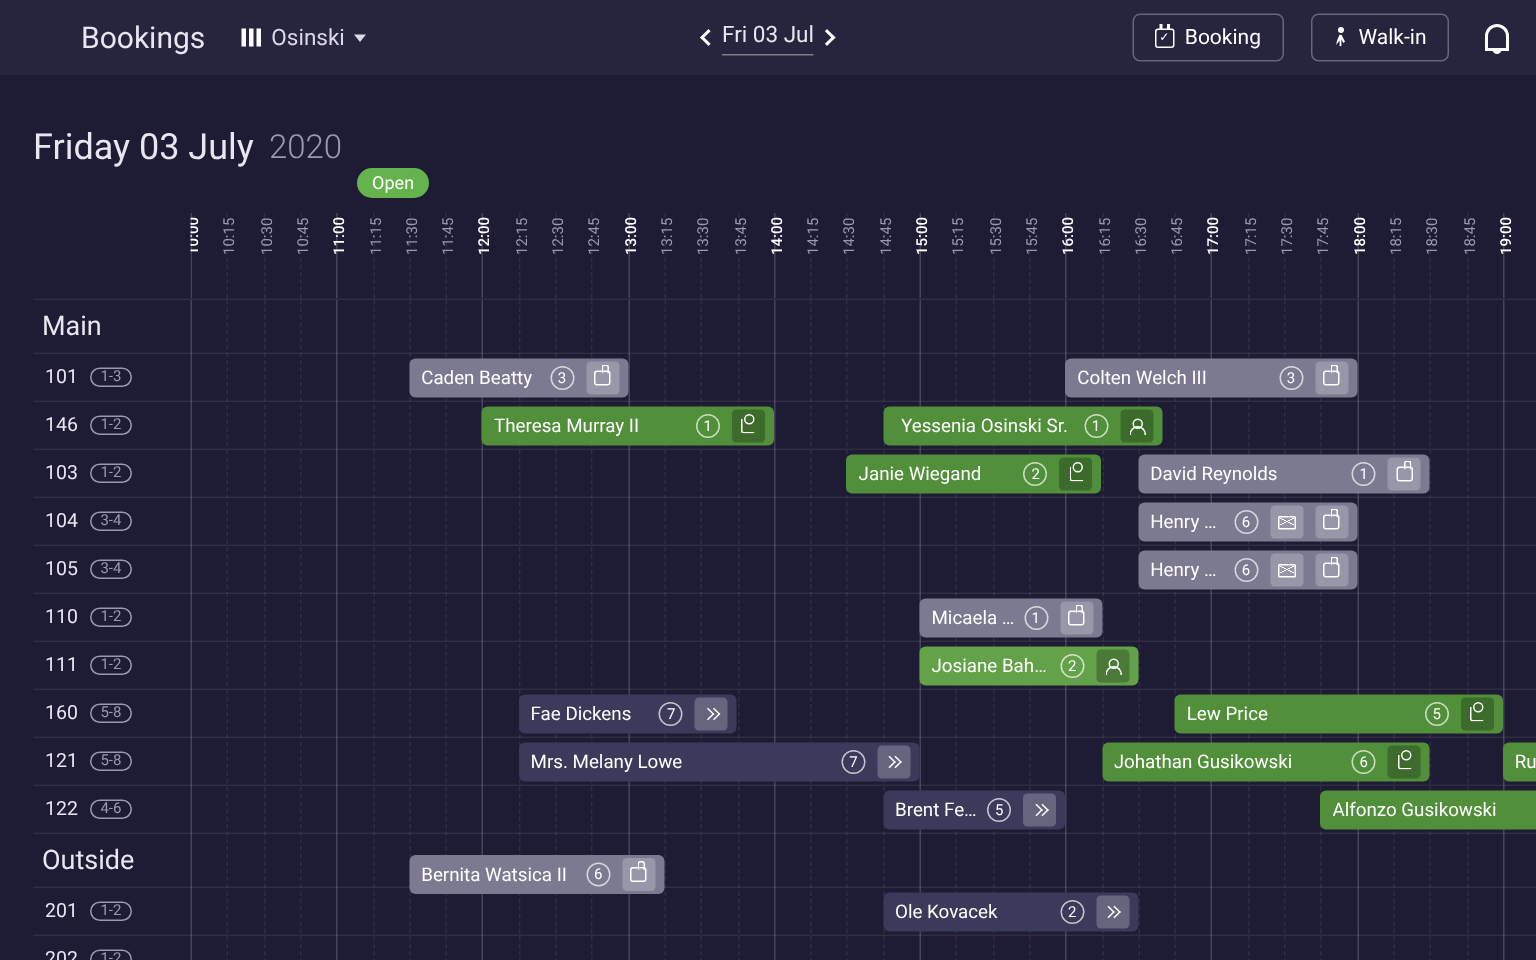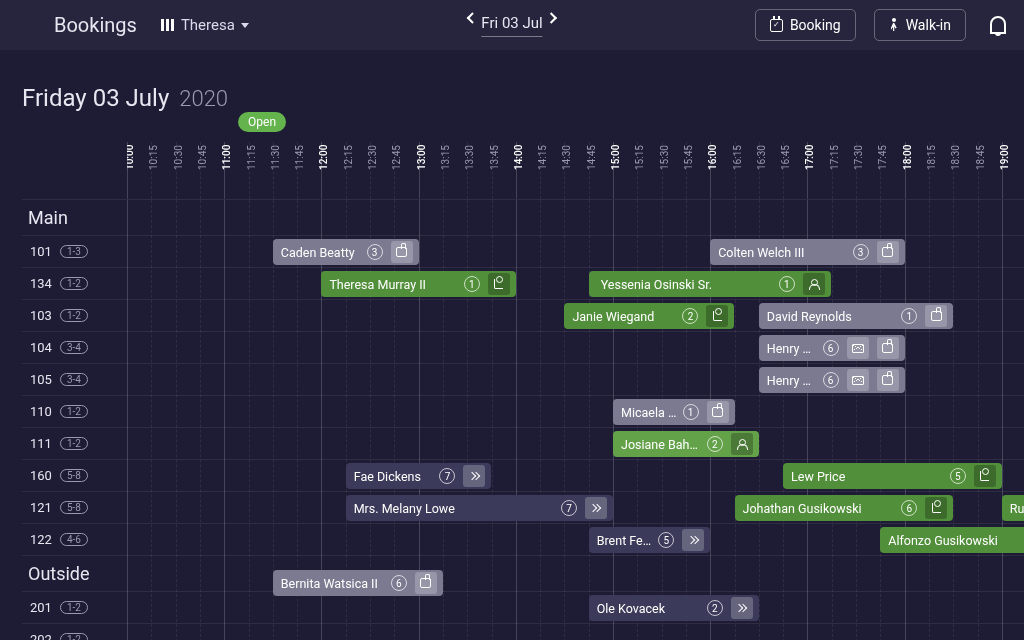--- a/index.html
+++ b/index.html
@@ -24,21 +24,21 @@
   .ham{width:18px;height:14px;}
   .ham span{display:block;height:2px;background:#fff;margin:2px 0;border-radius:1px;}
   .brand{font-size:20px;font-weight:400;}
   .view-sel{display:flex;align-items:center;gap:6px;color:#dcd9ea;font-size:15px;cursor:pointer;margin-left:6px;}
   .grid-ic{width:14px;height:12px;display:inline-block;background:
     linear-gradient(#fff,#fff) 0 0/3px 12px no-repeat,
     linear-gradient(#fff,#fff) 5px 0/3px 12px no-repeat,
     linear-gradient(#fff,#fff) 10px 0/3px 12px no-repeat;}
   .caret{width:0;height:0;border-left:4px solid transparent;border-right:4px solid transparent;border-top:5px solid #dcd9ea;}
   .spacer{flex:1;}
-  .date-nav{display:flex;align-items:flex-start;gap:5px;position:absolute;left:50%;transform:translateX(-50%);}
+  .date-nav{display:flex;align-items:center;gap:5px;position:absolute;left:50%;transform:translateX(-50%);}
   .chev{width:8px;height:8px;border:2px solid #fff;border-left:none;border-bottom:none;display:inline-block;}
   .chev.l{transform:rotate(-135deg);}
   .chev.r{transform:rotate(45deg);}
   .date-cur{border-bottom:1px solid rgba(255,255,255,0.4);padding-bottom:4px;font-size:15px;}
   .btn{display:flex;align-items:center;gap:7px;border:1px solid rgba(255,255,255,0.3);border-radius:5px;padding:7px 14px;font-size:14px;cursor:pointer;color:#fff;}
   .bell{width:16px;height:18px;border:2px solid #fff;border-radius:8px 8px 0 0;position:relative;}
   .bell:after{content:"";position:absolute;bottom:-4px;left:50%;width:6px;height:3px;background:#fff;border-radius:0 0 3px 3px;transform:translateX(-50%);}
   
   .title-row{display:flex;align-items:center;gap:10px;padding:14px 22px 10px;}
   .title{font-size:24px;font-weight:400;}
@@ -96,21 +96,21 @@
 
 <div class="topbar">
   <div class="ic ham">
       <span></span>
       <span></span>
       <span></span>
     </div>
   <div class="brand">Bookings</div>
   <div class="view-sel">
     <span class="grid-ic"></span>
-    <span>Theresa</span>
+    <span>Osinski</span>
     <span class="caret"></span>
   </div>
   <div class="date-nav">
     <span class="chev l"></span>
     <span class="date-cur">Fri 03 Jul</span>
     <span class="chev r"></span>
   </div>
   <div class="spacer"></div>
   <div class="btn">
     <span class="i-cal"></span>
@@ -306,32 +306,32 @@
             <span class="nm">Colten Welch III</span>
             <span class="num-badge">3</span>
             <span class="act">
               <span class="i-thumb"></span>
             </span>
           </div>
         </div>
       </div>
       <div class="row">
         <div class="row-head">
-          <span>134</span>
+          <span>146</span>
           <span class="cap">1-2</span>
         </div>
         <div class="row-cells">
           <div class="booking c-green" style="left: 194.4px; width: 194.4px;">
             <span class="nm">Theresa Murray II</span>
             <span class="num-badge">1</span>
             <span class="act dark">
               <span class="i-seat"></span>
             </span>
           </div>
-          <div class="booking c-green" style="left: 461.7px; width: 242px; padding-left: 12px;">
+          <div class="booking c-green" style="left: 461.7px; width: 186px; padding-left: 12px;">
             <span class="nm">Yessenia Osinski Sr.</span>
             <span class="num-badge">1</span>
             <span class="act dark">
               <span class="i-person"></span>
             </span>
           </div>
         </div>
       </div>
       <div class="row">
         <div class="row-head">

